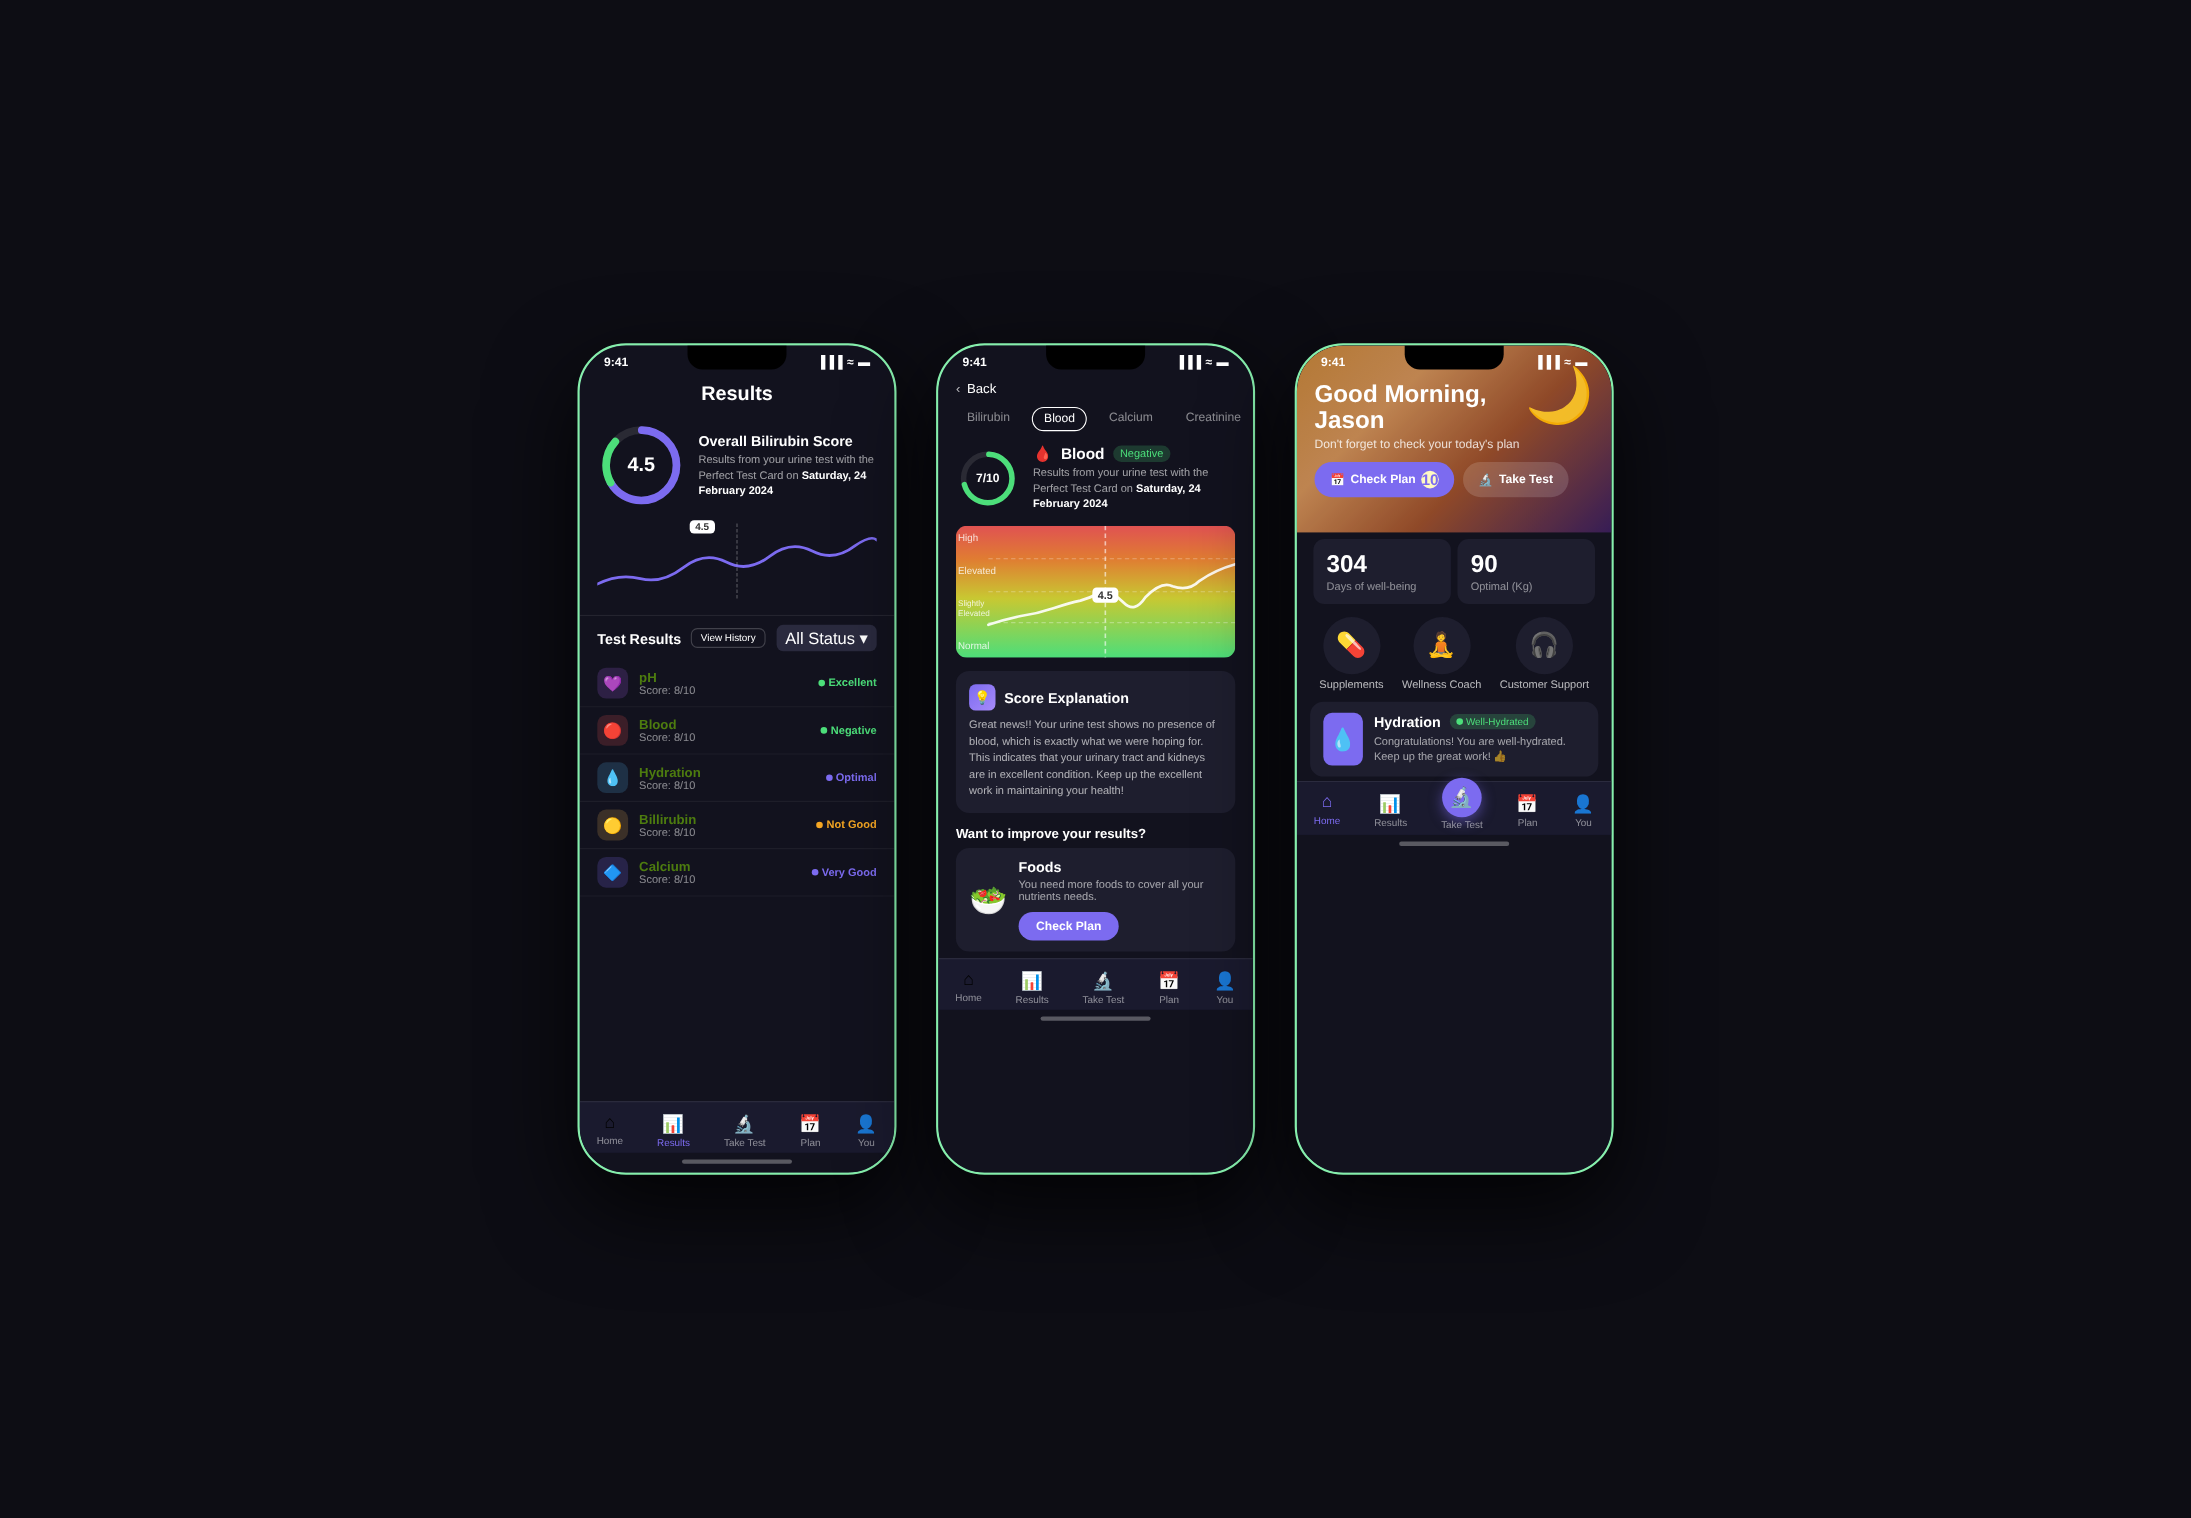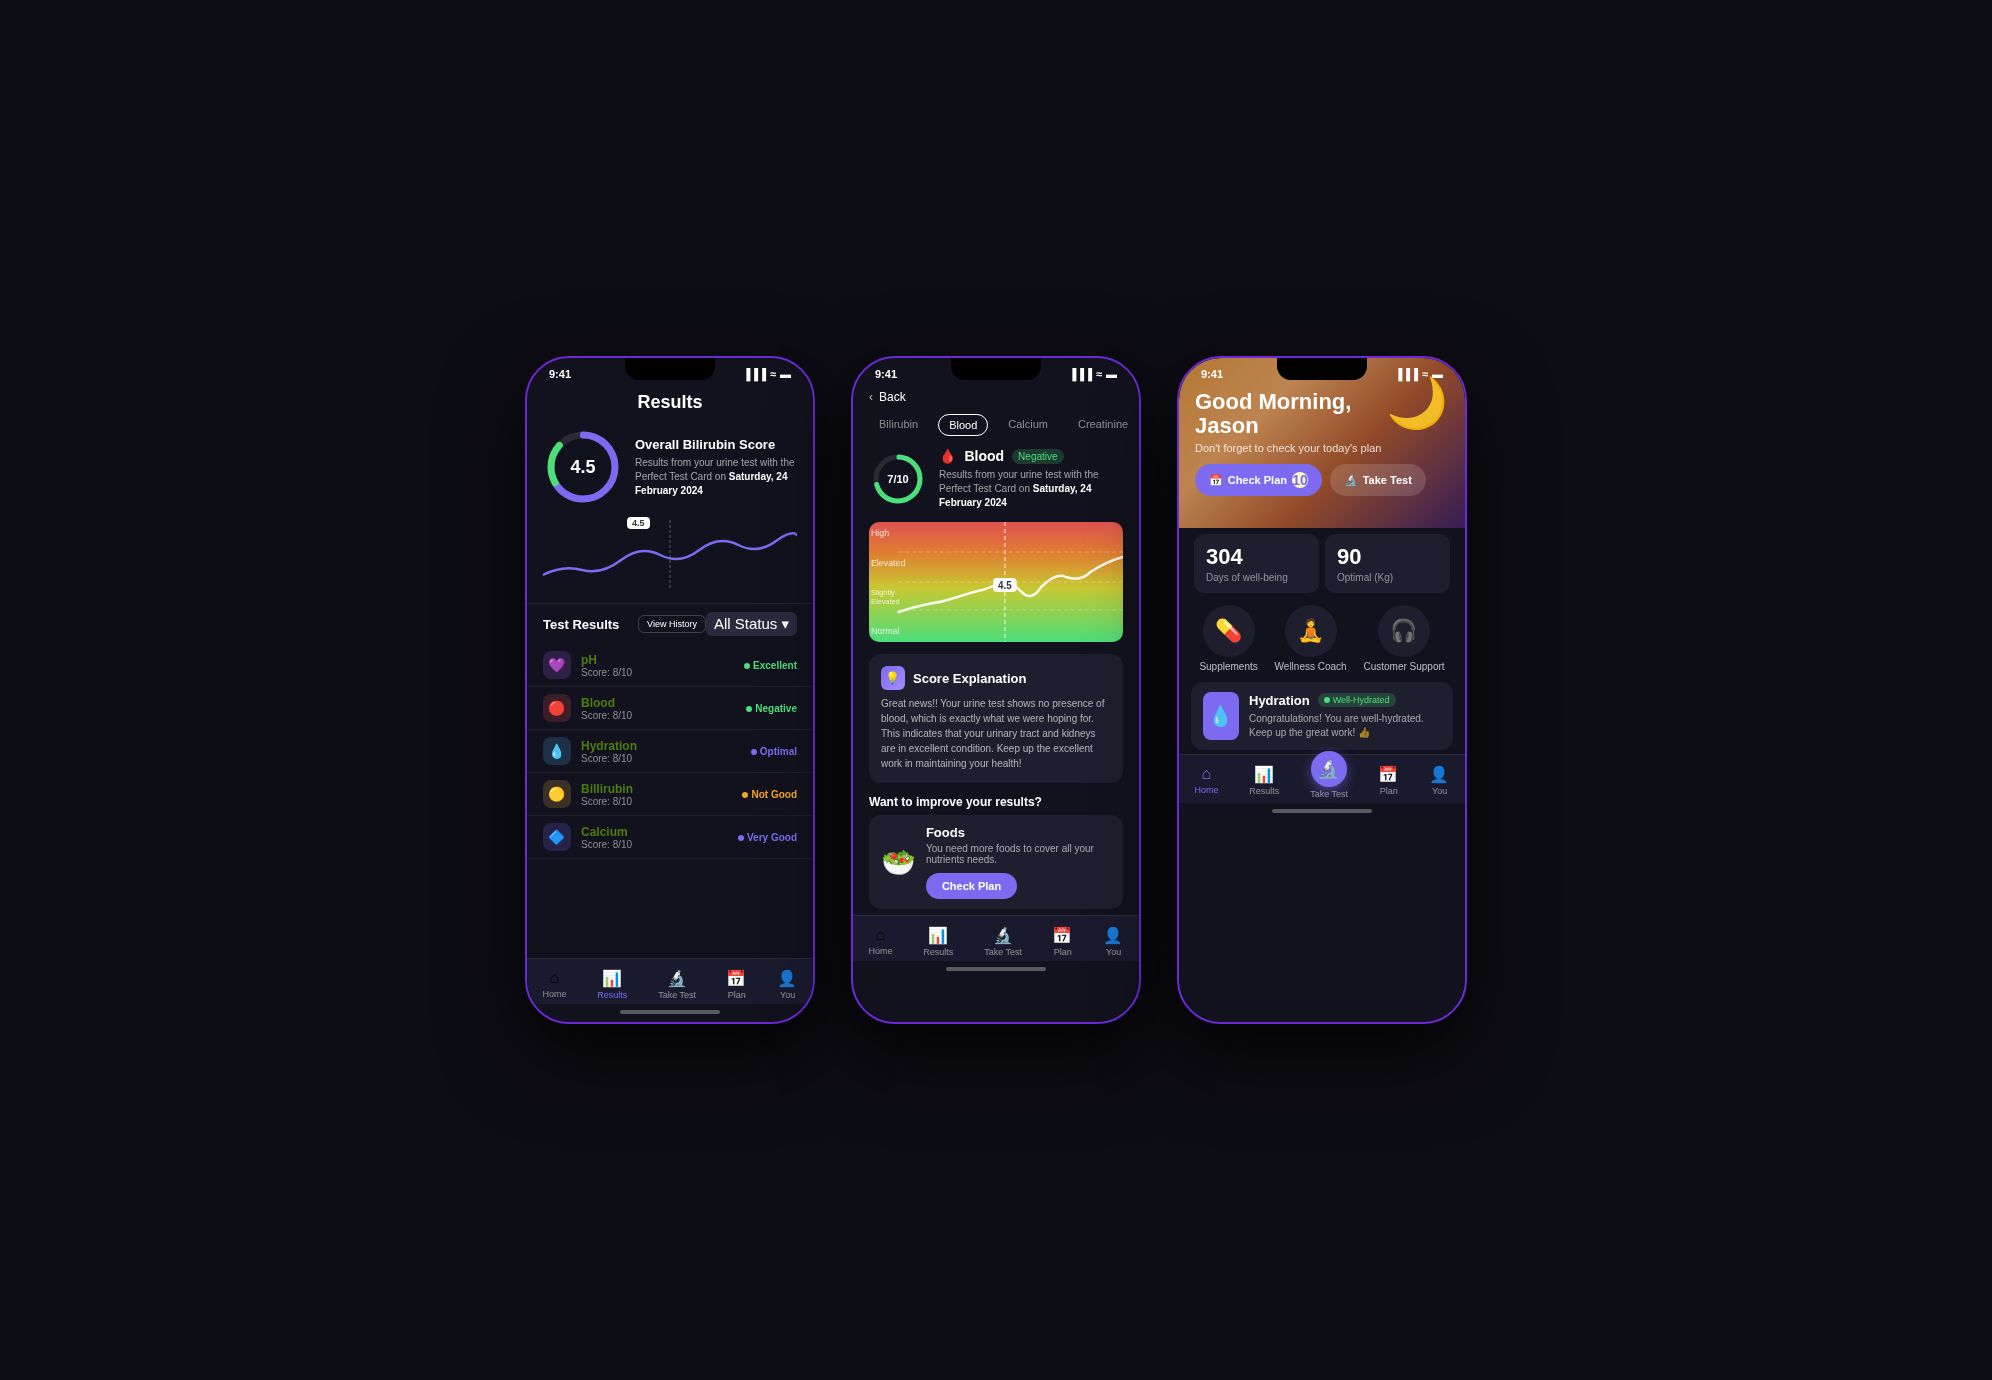--- a/index.html
+++ b/index.html
@@ -14,24 +14,24 @@
       overflow: hidden;
     }
     .phones-container {
       display: flex;
       gap: 36px;
       align-items: center;
     }
     
     .phone {
       width: 290px;
-      height: 668px;
+      height: 756px;
       background: #1a1a2e;
       border-radius: 44px;
-      border: 2px solid #6d28d9;
+      border: 2px solid #86efac;
       position: relative;
       overflow: hidden;
       box-shadow: 0 30px 80px rgba(0,0,0,0.8), inset 0 1px 0 rgba(255,255,255,0.1);
     }
     .phone-inner {
       width: 100%;
       height: 100%;
       background: #12121e;
       border-radius: 42px;
       overflow: hidden;
@@ -117,21 +117,21 @@
     .p1-chart { padding: 0 16px; height: 80px; position: relative; margin-bottom: 4px; }
     .p1-chart svg { width: 100%; height: 80px; }
     .p1-chart-label {
       position: absolute; top: 2px; left: 100px;
       background: white; color: #333; font-size: 9px; font-weight: 700;
       padding: 1px 5px; border-radius: 4px;
     }
     .p1-divider { height: 1px; background: rgba(255,255,255,0.08); margin: 4px 0; }
     .p1-test-header { display: flex; justify-content: space-between; align-items: center; padding: 4px 16px; }
     .p1-test-title { color: white; font-size: 13px; font-weight: 600; }
-    .p1-test-actions { display: flex; gap: 0; align-items: center; }
+    .p1-test-actions { display: flex; gap: 10px; align-items: center; }
     .p1-view-history { background: transparent; border: 1px solid rgba(255,255,255,0.2); color: white; font-size: 9px; padding: 3px 8px; border-radius: 6px; cursor: pointer; }
     .p1-status-drop { background: #2a2a3e; border: none; color: white; font-size: 15px; padding: 3px 8px; border-radius: 6px; cursor: pointer; }
     .test-list { flex: 1; overflow: hidden; padding: 4px 0; }
     .test-item { display: flex; align-items: center; padding: 7px 16px; gap: 10px; border-bottom: 1px solid rgba(255,255,255,0.05); }
     .test-icon { width: 28px; height: 28px; border-radius: 8px; display: flex; align-items: center; justify-content: center; font-size: 14px; flex-shrink: 0; }
     .test-info { flex: 1; }
     .test-name { color: #4d7c0f; font-size: 12px; font-weight: 600; }
     .test-score { color: rgba(255,255,255,0.5); font-size: 10px; }
     .test-status { font-size: 10px; font-weight: 600; }
     .status-excellent { color: #4cde7a; }

